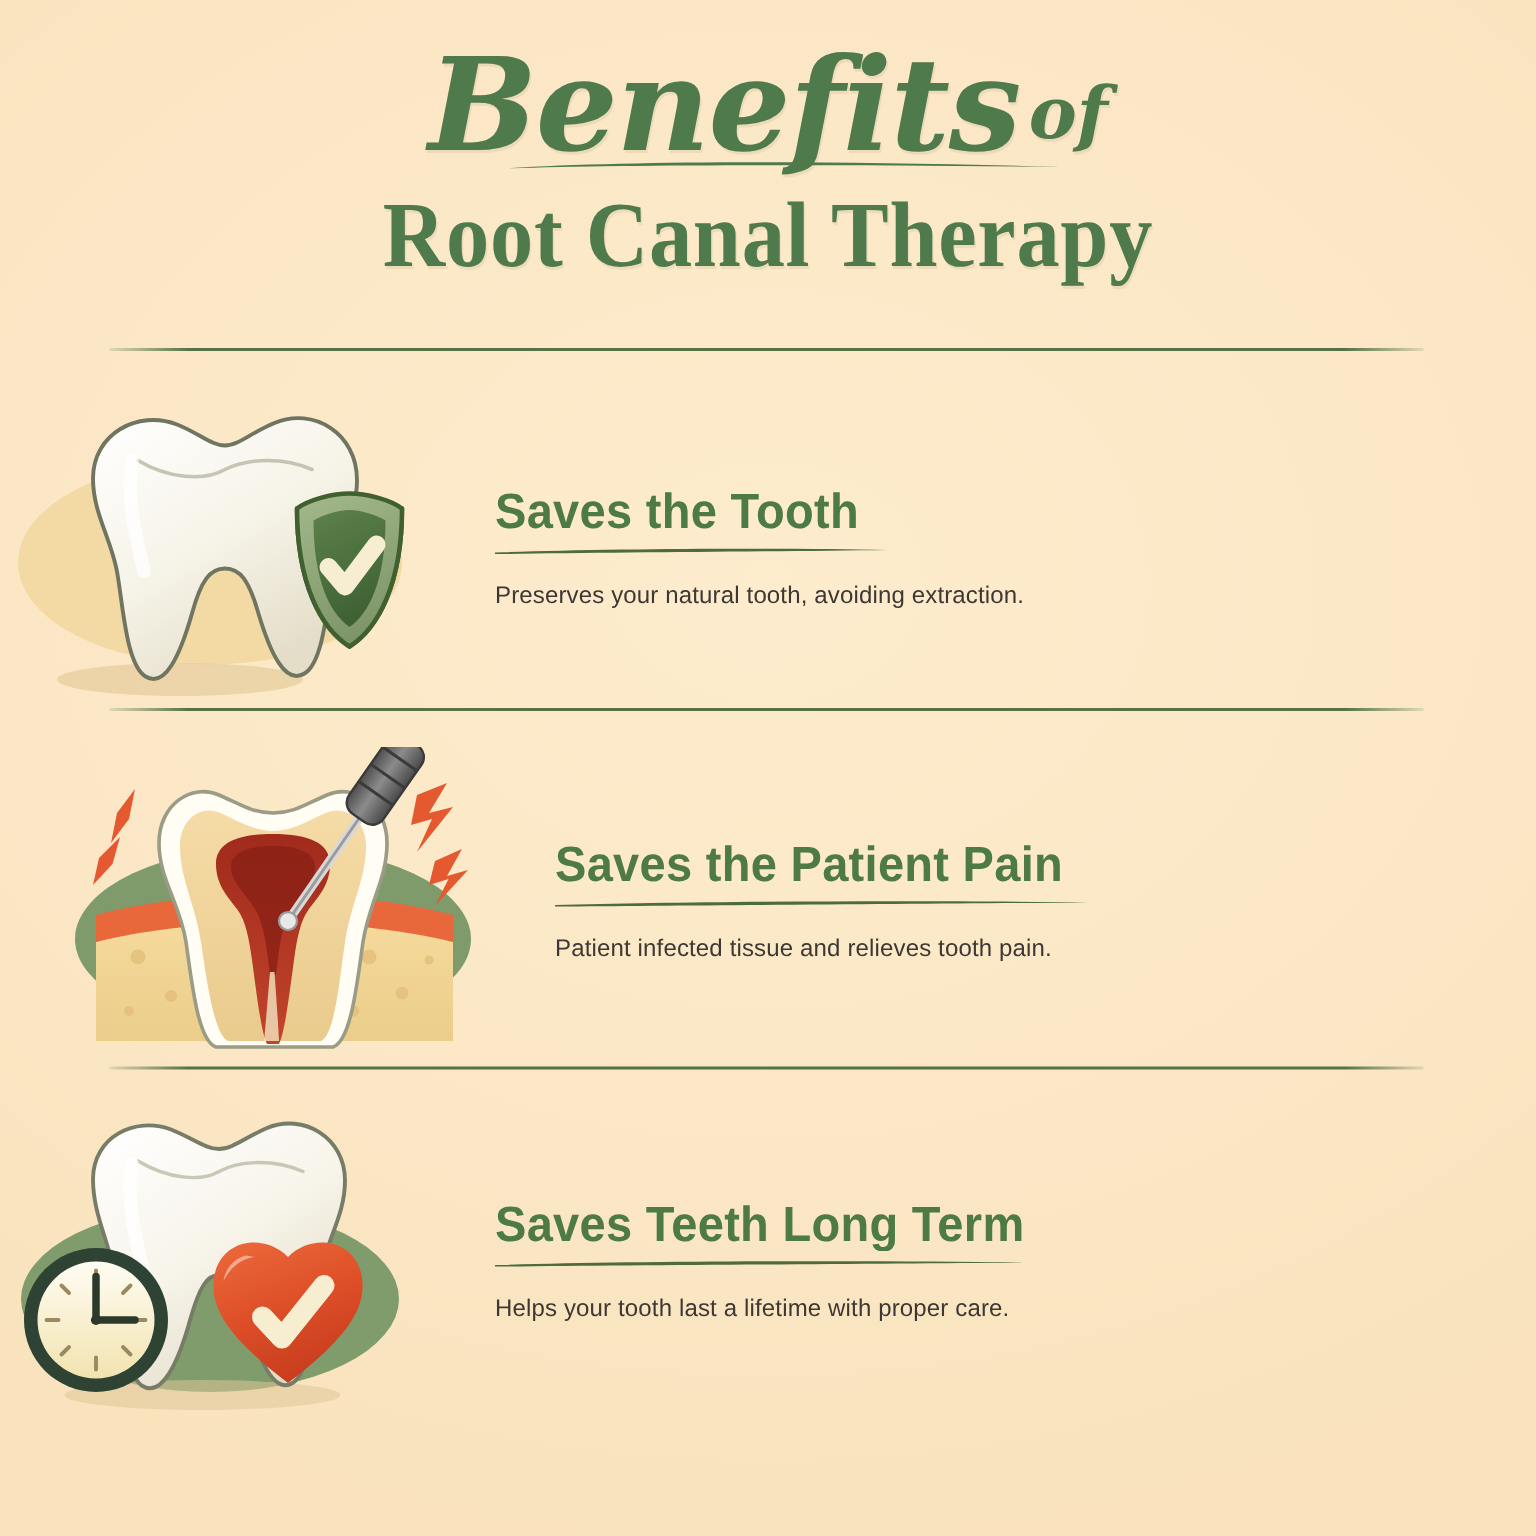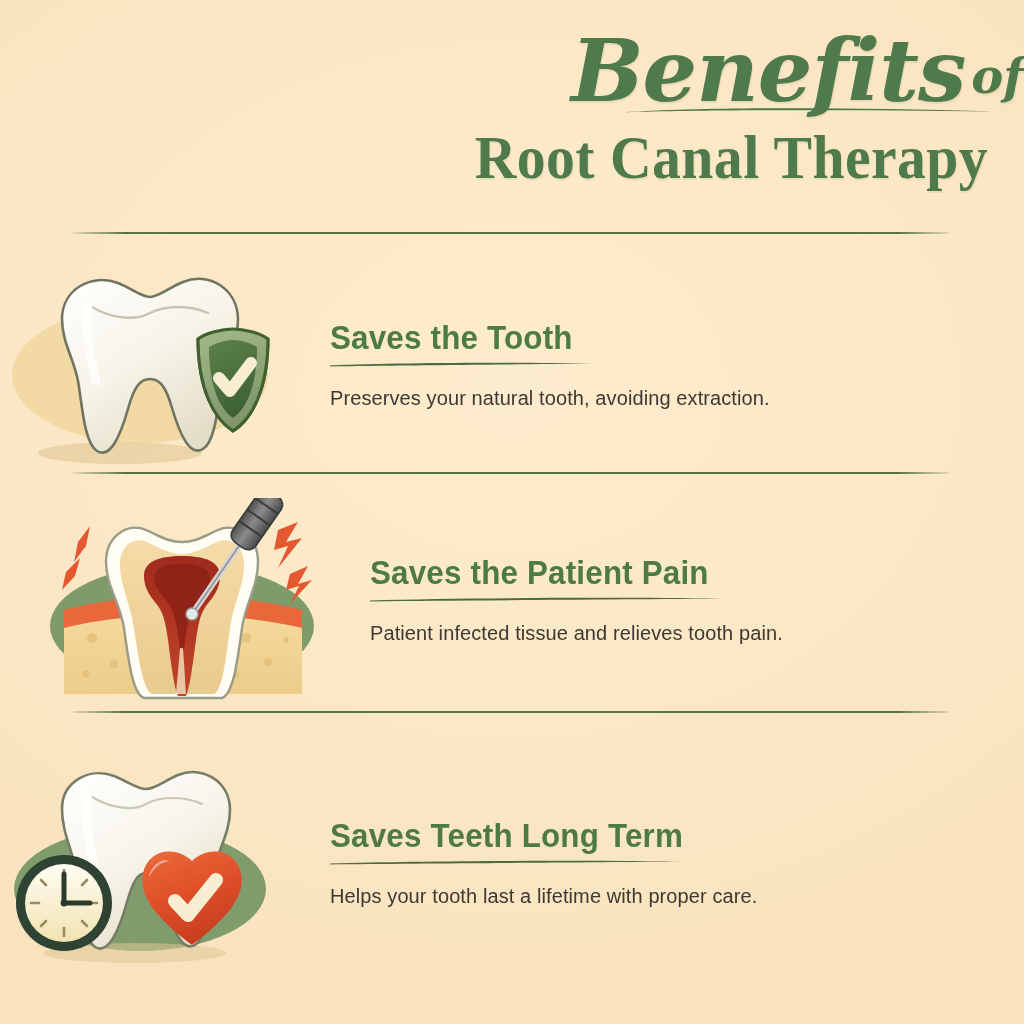--- a/index.html
+++ b/index.html
@@ -22,21 +22,21 @@
       radial-gradient(ellipse 900px 700px at 50% 38%, #fdeccd 0%, #fbe7c5 55%, #f9e2bc 100%);
     overflow: hidden;
   }
 
   
   .title-wrap {
     position: absolute;
     left: 0;
     top: 26px;
     width: 1024px;
-    text-align: right;
+    text-align: center;
   }
   .title-script {
     position: relative;
     display: inline-block;
     color: #4f7a4c;
     font-family: "DejaVu Serif", serif;
     font-style: italic;
     font-weight: bold;
     font-size: 86px;
     line-height: 1.05;
@@ -93,21 +93,21 @@
   .row {
     position: absolute;
     left: 0;
     width: 1024px;
     height: 210px;
     display: flex;
     align-items: center;
   }
   #row-0 { top: 260px; }
   #row-1 { top: 495px; padding-left: 40px; }
-  #row-2 { top: 758px; }
+  #row-2 { top: 735px; }
 
   .art {
     position: relative;
     width: 300px;
     height: 205px;
     flex: 0 0 300px;
   }
   .art svg { display: block; }
 
   .copy {
@@ -127,21 +127,21 @@
     white-space: nowrap;
   }
   .heading-underline {
     height: 6px;
     margin: 2px 0 18px 0;
   }
   .heading-underline svg { display: block; height: 6px; }
   .benefit-body {
     color: #3d3833;
     font-family: "Liberation Sans", sans-serif;
-    font-size: 20px;
+    font-size: 16px;
     letter-spacing: 0.1px;
     line-height: 1.3;
     margin: 0;
     white-space: nowrap;
   }
 </style>
 </head>
 <body>
 
 <div id="poster">

